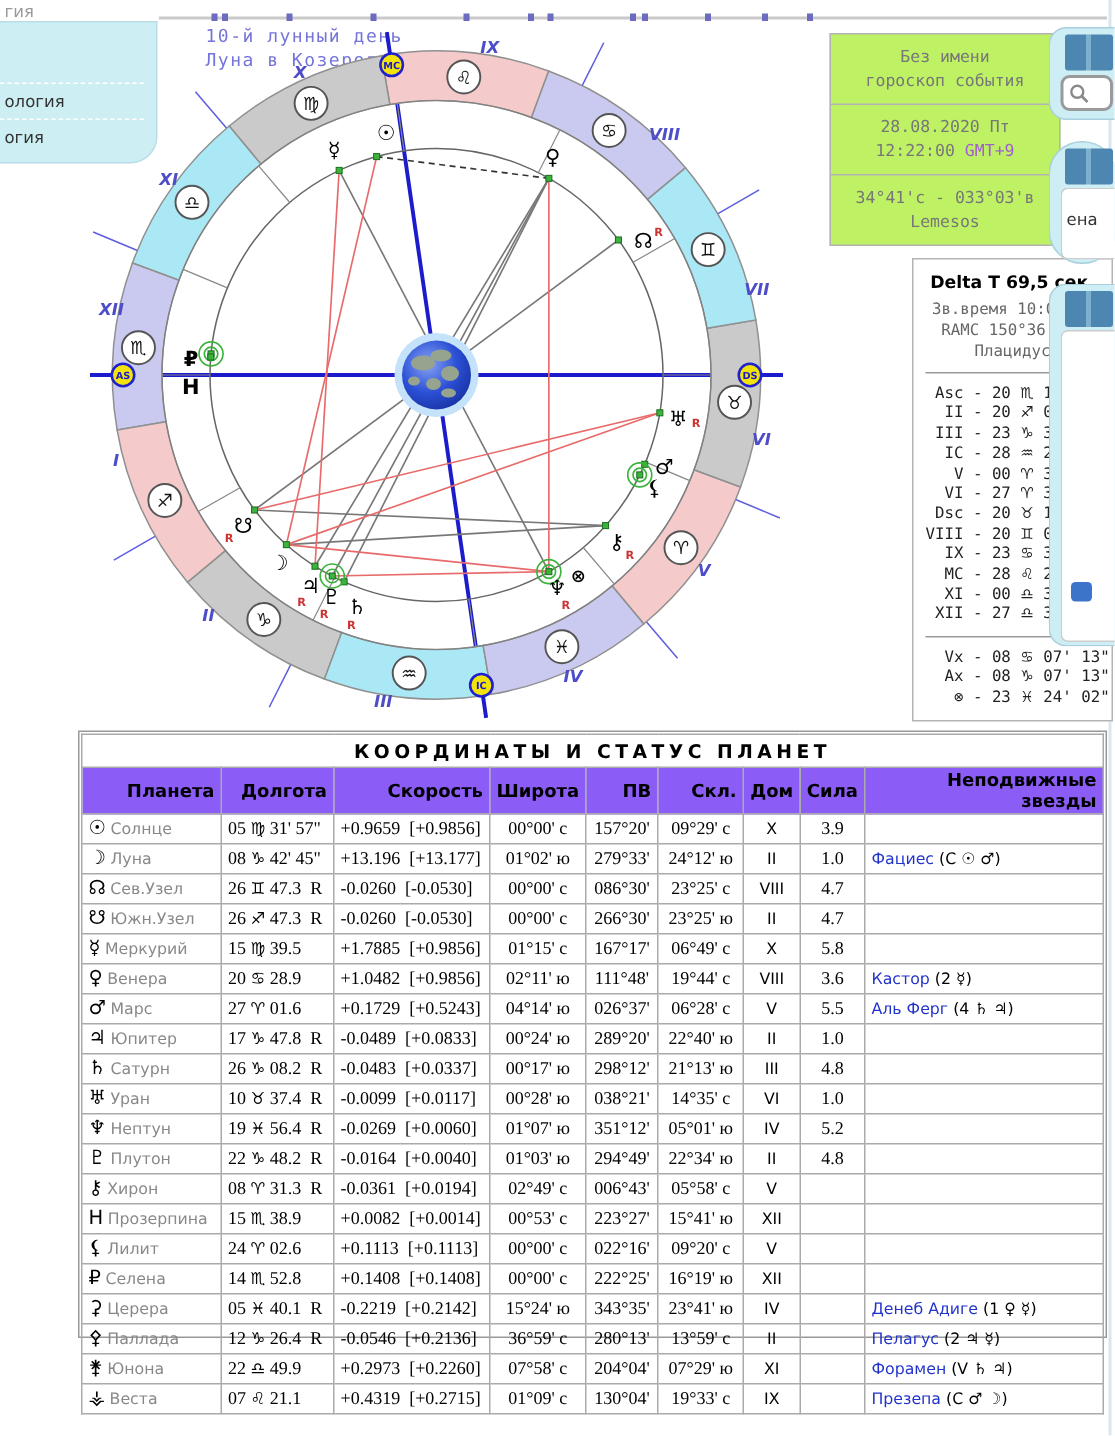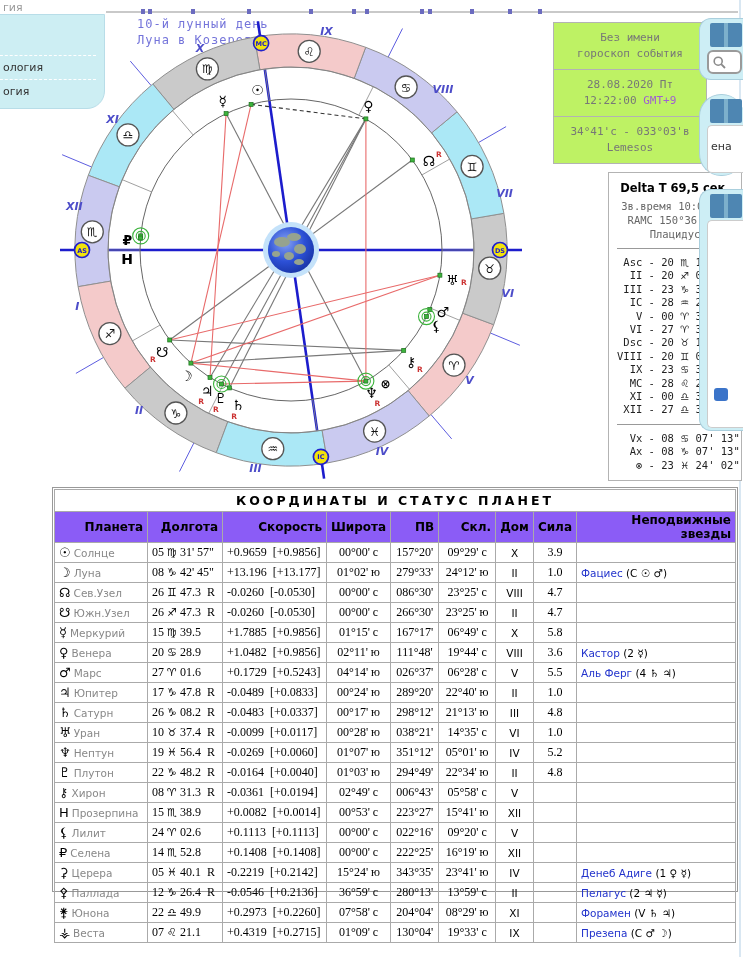--- a/index.html
+++ b/index.html
@@ -553,21 +553,21 @@
           <td class="c-house">II</td>
           <td class="ctr"></td>
           <td class="c-star"><span class="star">Пелагус</span> <span class="note">(2 ♃ ☿)</span></td>
         </tr>
         <tr>
           <td class="c-name"><span class="pico">⚵</span><span>Юнона</span></td>
           <td class="c-lon">22 <span class="zg">♎</span> 49.9</td>
           <td class="c-speed">+0.2973  [+0.2260]</td>
           <td class="ctr">07°58' с</td>
           <td class="ctr">204°04'</td>
-          <td class="ctr">08°29' ю</td>
+          <td class="ctr">07°29' ю</td>
           <td class="c-house">XI</td>
           <td class="ctr"></td>
           <td class="c-star"><span class="star">Форамен</span> <span class="note">(V ♄ ♃)</span></td>
         </tr>
         <tr>
           <td class="c-name"><span class="pico">⚶</span><span>Веста</span></td>
           <td class="c-lon">07 <span class="zg">♌</span> 21.1</td>
           <td class="c-speed">+0.4319  [+0.2715]</td>
           <td class="ctr">01°09' с</td>
           <td class="ctr">130°04'</td>

